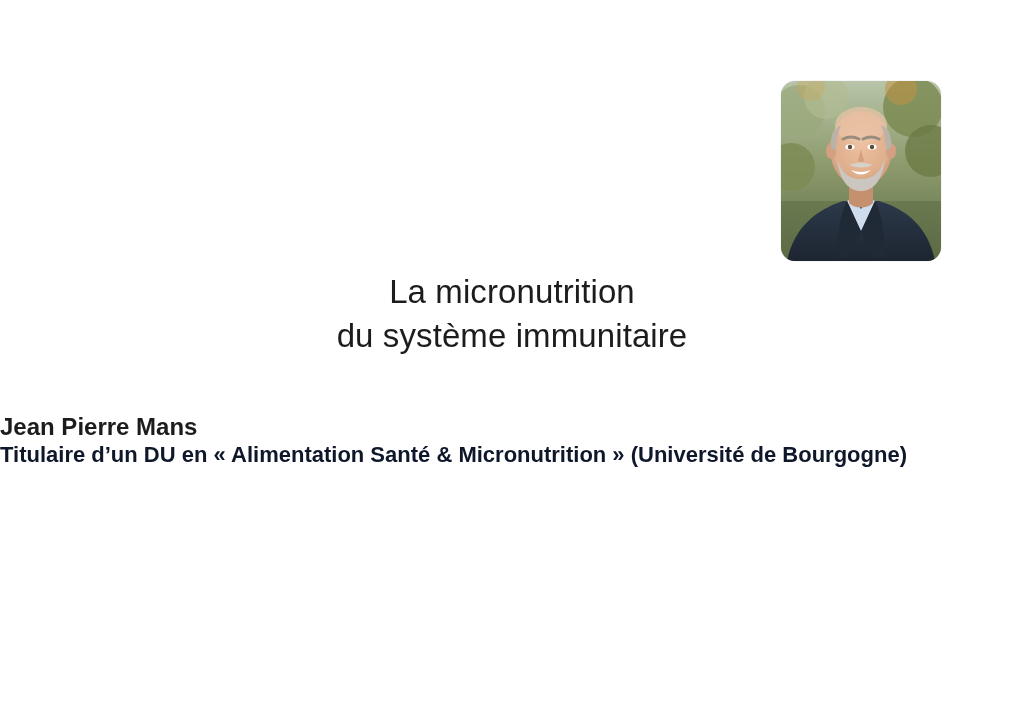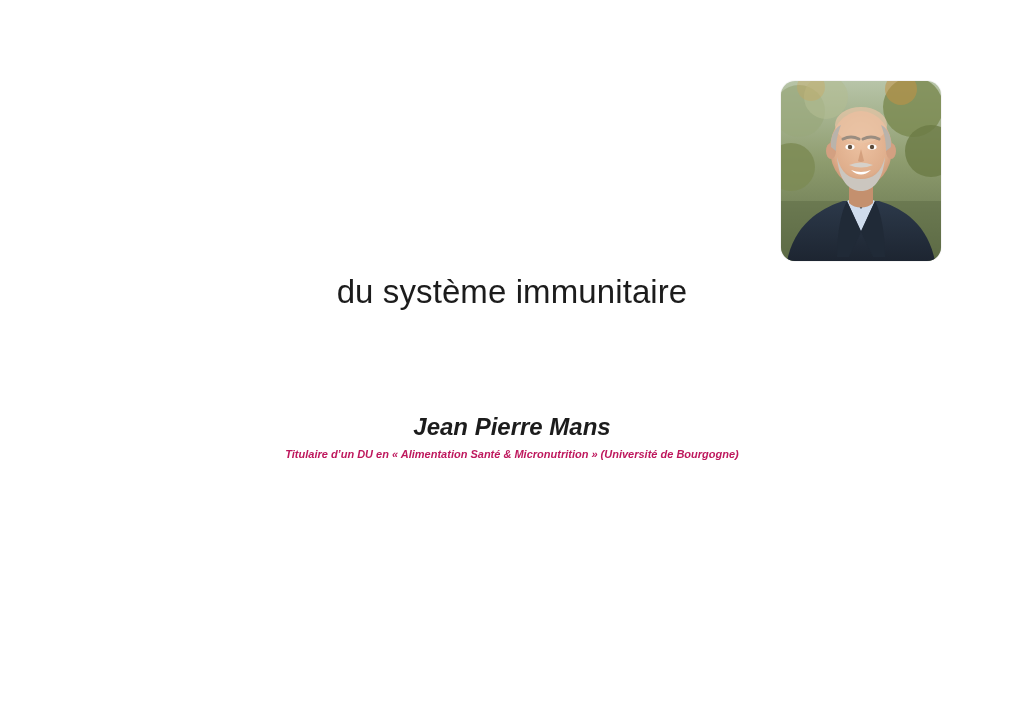--- a/index.html
+++ b/index.html
@@ -54,34 +54,32 @@
     color: #1c1c1c;
     letter-spacing: 0.1px;
   }
 
   
   .author-block {
     position: absolute;
     left: 0;
     right: 0;
     top: 412px;
-    text-align: center;
-    font-style: italic;
   }
   .author-name {
     font-size: 24px;
     font-weight: 700;
     line-height: 30px;
     color: #1c1c1c;
   }
   .author-sub {
-    font-size: 11px;
+    font-size: 22px;
     font-weight: 700;
     line-height: 25px;
-    color: #be185d;
+    color: #0f172a;
   }
 </style>
 </head>
 <body>
 
 <div class="slide">
 
   <div class="portrait">
     <svg viewBox="0 0 160 180" preserveAspectRatio="xMidYMid slice" role="img" aria-label="portrait">
       <defs>
@@ -142,20 +140,21 @@
       <path d="M80 68 L77 80 q 3 2 6 0 Z" fill="#d09b79" opacity="0.85"></path>
 
       <path d="M56 76 C 58 100, 68 110, 80 110 C 92 110, 102 100, 104 76 C 100 92, 92 98, 80 98 C 68 98, 60 92, 56 76 Z" fill="#cbc6bf"></path>
       <path d="M68 84 q 12 -5 24 0 q -12 5 -24 0 Z" fill="#d6d1ca"></path>
 
       <path d="M70 89 q 10 9 20 0 q -10 4 -20 0 Z" fill="#ffffff"></path>
     </svg>
   </div>
 
   <div class="title-block">
+    <div class="title-line">La micronutrition</div>
     <div class="title-line">du système immunitaire</div>
   </div>
 
   <div class="author-block">
     <div class="author-name">Jean Pierre Mans</div>
     <div class="author-sub">Titulaire d’un DU en « Alimentation Santé &amp; Micronutrition » (Université de Bourgogne)</div>
   </div>
 
 </div>
 

